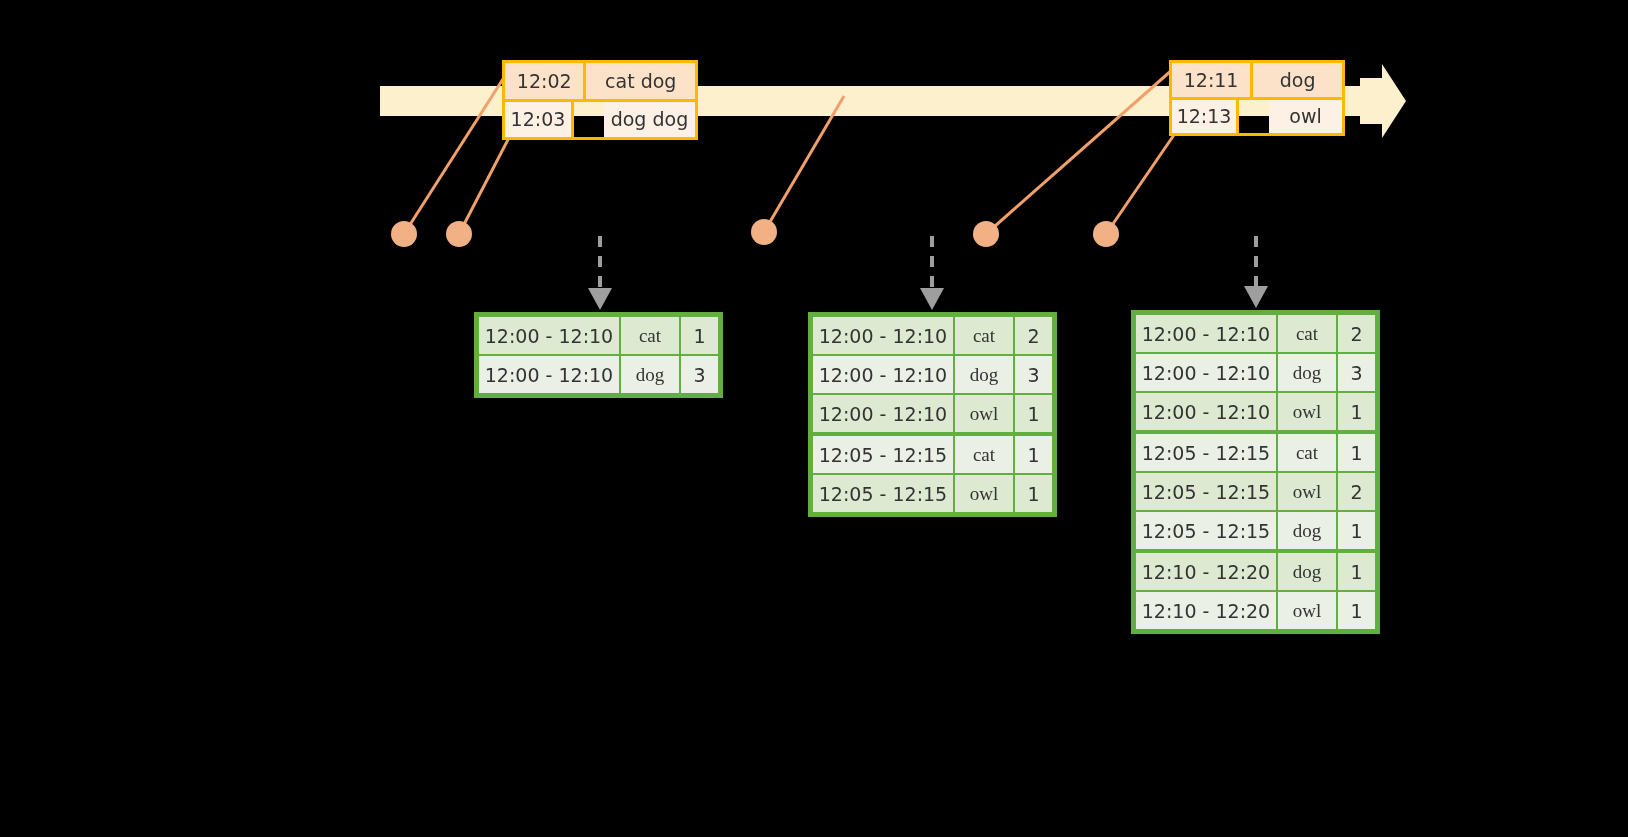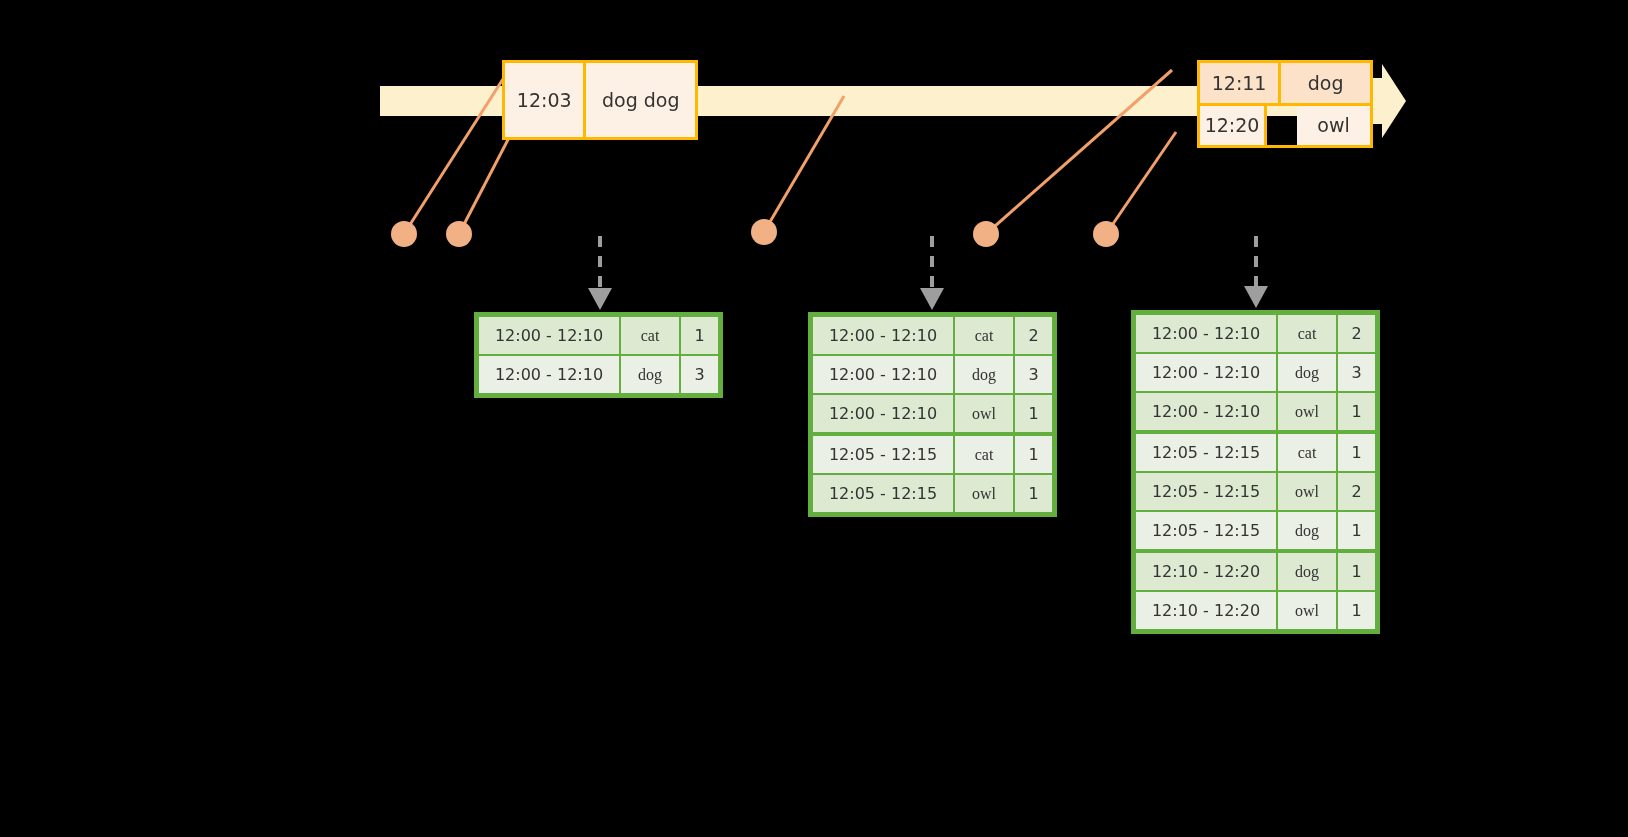--- a/index.html
+++ b/index.html
@@ -31,35 +31,35 @@
   }
   .ev-time{width:84px;border-right:3px solid #ffb800;}
   .ev-val{flex:1 1 auto;}
   .shade-a .ev-cell{background:#fce2c8;}
   .shade-b .ev-cell{background:#fdf0e4;}
 
   #ev1{left:502px;top:60px;width:196px;height:80px;}
   #ev1 .ev-val{width:112px;}
   #ev2{left:836px;top:80px;width:196px;height:40px;}
   #ev2 .ev-val{width:112px;}
-  #ev3{left:1197px;top:60px;width:176px;height:88px;}
+  #ev3{left:1169px;top:60px;width:176px;height:76px;}
   #ev3 .ev-val{width:92px;}
 
   
   #wires{position:absolute;left:0;top:0;width:1628px;height:837px;}
 
   
   .rtable{
     position:absolute;border:4px solid #62af3f;box-sizing:border-box;
     background:#62af3f;
   }
   .rrow{display:flex;}
   .rcell{
     display:flex;align-items:center;justify-content:center;
-    font-size:16px;color:#333;box-sizing:border-box;
+    font-size:19px;color:#333;box-sizing:border-box;
     height:37px;margin:1px;white-space:nowrap;
   }
   .rrow.band-a .rcell{background:#dde9d1;}
   .rrow.band-b .rcell{background:#eaf0e5;}
   .rrow.grp .rcell{margin-top:3px;}
   .c-win{width:0;}
   .c-key{width:0;font-family:Liberation Serif, serif;}
   .c-cnt{width:0;}
 
   
@@ -103,34 +103,38 @@
       <line x1="1256" y1="236" x2="1256" y2="286"></line>
     </g>
     <g fill="#9e9e9e">
       <path d="M588 288 L612 288 L600 310 Z"></path>
       <path d="M920 288 L944 288 L932 310 Z"></path>
       <path d="M1244 286 L1268 286 L1256 308 Z"></path>
     </g>
   </svg>
 
   <div class="ev" id="ev1">
+    <div class="ev-row shade-a">
+      <div class="ev-cell ev-time">12:02</div>
+      <div class="ev-cell ev-val">cat dog</div>
+    </div>
     <div class="ev-row shade-b">
       <div class="ev-cell ev-time">12:03</div>
       <div class="ev-cell ev-val">dog dog</div>
     </div>
   </div>
 
 
   <div class="ev" id="ev3">
     <div class="ev-row shade-a">
       <div class="ev-cell ev-time">12:11</div>
       <div class="ev-cell ev-val">dog</div>
     </div>
     <div class="ev-row shade-b">
-      <div class="ev-cell ev-time">12:20</div>
+      <div class="ev-cell ev-time">12:13</div>
       <div class="ev-cell ev-val">owl</div>
     </div>
   </div>
 
   <div class="rtable" id="t1">
       <div class="rrow band-a">
         <div class="rcell c-win">12:00 - 12:10</div>
         <div class="rcell c-key">cat</div>
         <div class="rcell c-cnt">1</div>
       </div>

